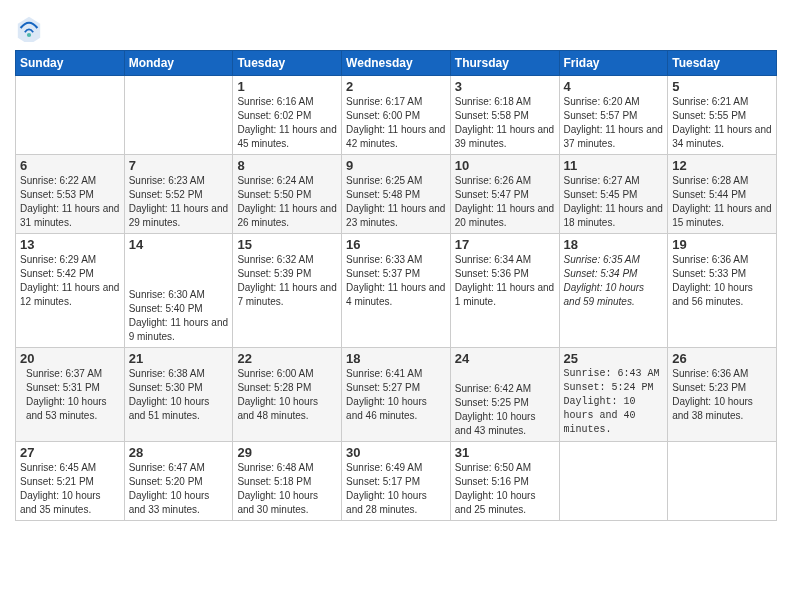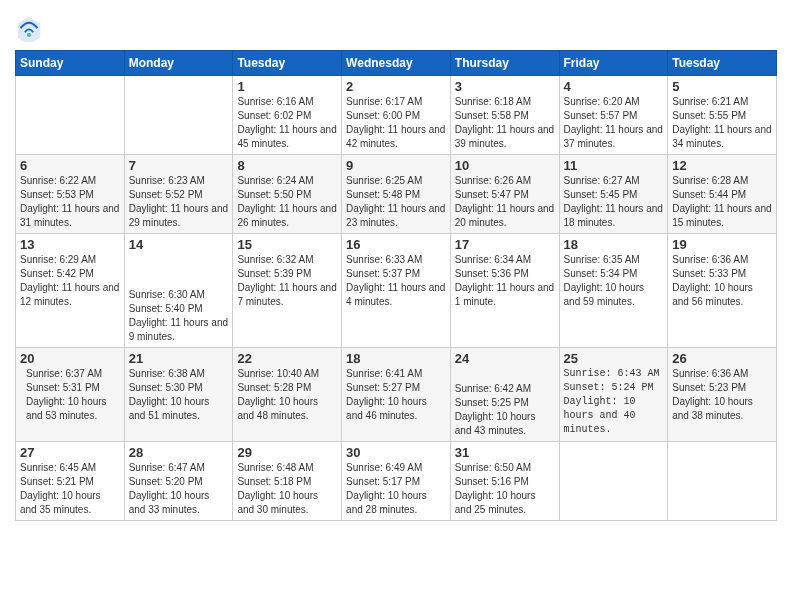--- a/index.html
+++ b/index.html
@@ -243,21 +243,21 @@
 Daylight: 11 hours and 4 minutes.</div>
           </td>
           <td>
             <span class="day-number">17</span>
             <div class="day-info" style="white-space: pre-line;">Sunrise: 6:34 AM
 Sunset: 5:36 PM
 Daylight: 11 hours and 1 minute.</div>
           </td>
           <td>
             <span class="day-number">18</span>
-            <div class="day-info" style="white-space: pre-line;">Sunrise: 6:35 AM
+            <div class="day-info" style="white-space: pre-line; font-style: italic;">Sunrise: 6:35 AM
 Sunset: 5:34 PM
 Daylight: 10 hours and 59 minutes.</div>
           </td>
           <td>
             <span class="day-number">19</span>
             <div class="day-info" style="white-space: pre-line;">Sunrise: 6:36 AM
 Sunset: 5:33 PM
 Daylight: 10 hours and 56 minutes.</div>
           </td>
         </tr>
@@ -269,21 +269,21 @@
 Daylight: 10 hours and 53 minutes.</div>
           </td>
           <td>
             <span class="day-number">21</span>
             <div class="day-info" style="white-space: pre-line;">Sunrise: 6:38 AM
 Sunset: 5:30 PM
 Daylight: 10 hours and 51 minutes.</div>
           </td>
           <td>
             <span class="day-number">22</span>
-            <div class="day-info" style="white-space: pre-line;">Sunrise: 10:40 AM
+            <div class="day-info" style="white-space: pre-line;">Sunrise: 6:00 AM
 Sunset: 5:28 PM
 Daylight: 10 hours and 48 minutes.</div>
           </td>
           <td>
             <span class="day-number">18</span>
             <div class="day-info" style="white-space: pre-line;">Sunrise: 6:41 AM
 Sunset: 5:27 PM
 Daylight: 10 hours and 46 minutes.</div>
           </td>
           <td>

